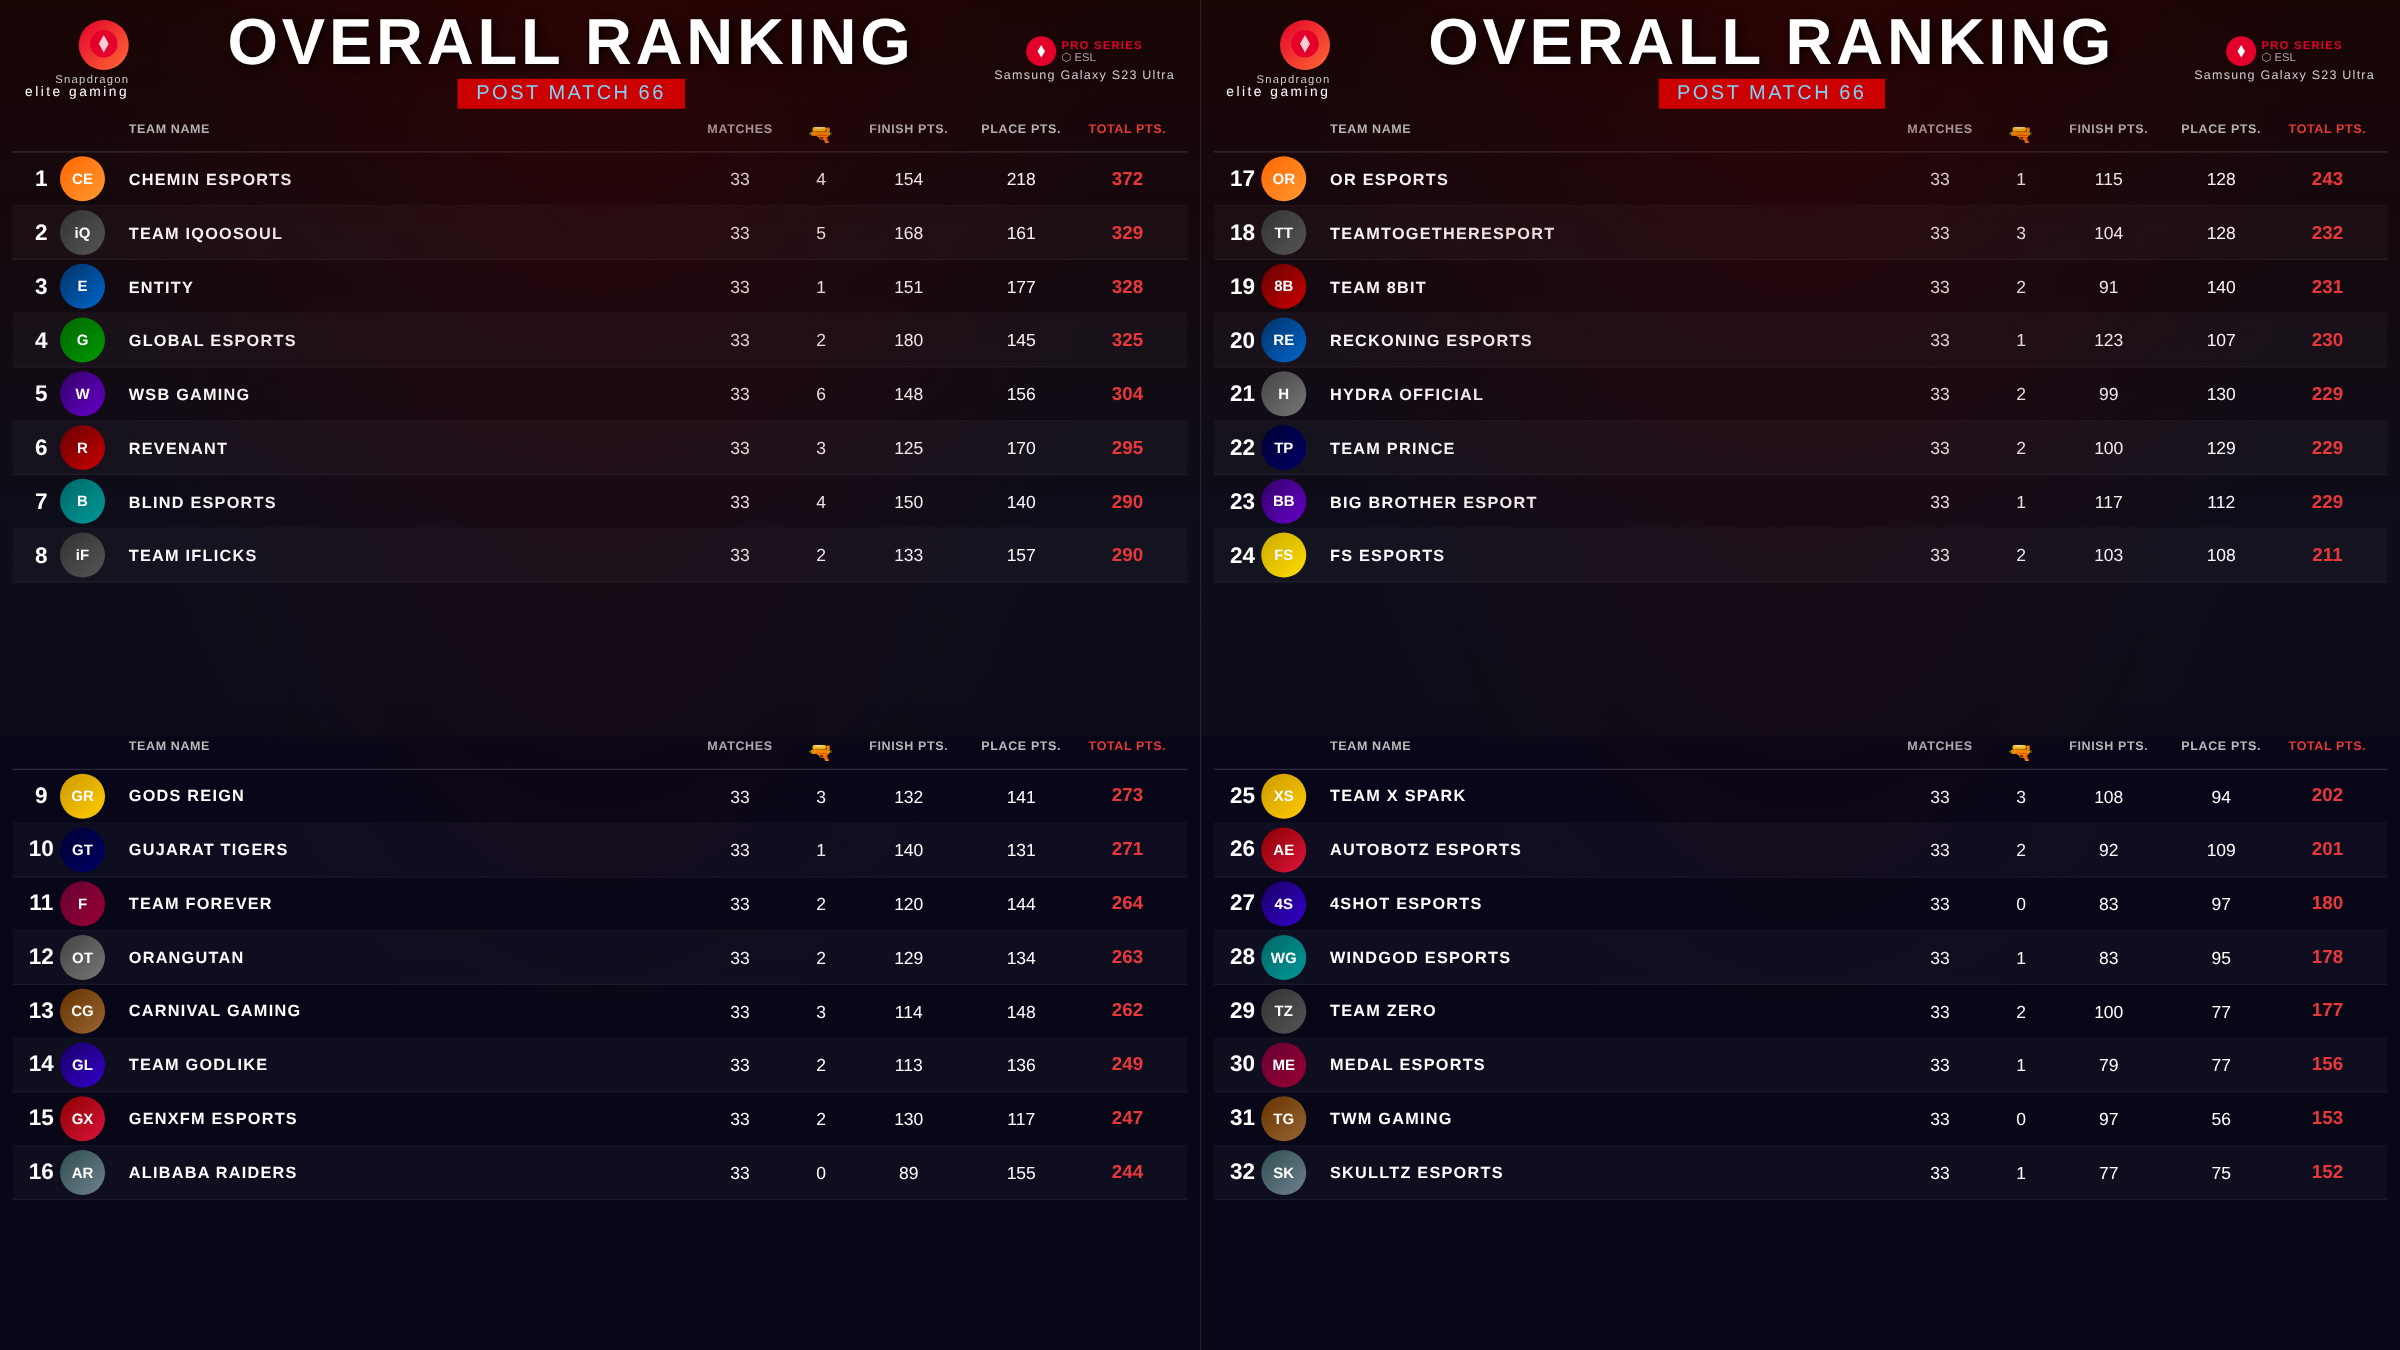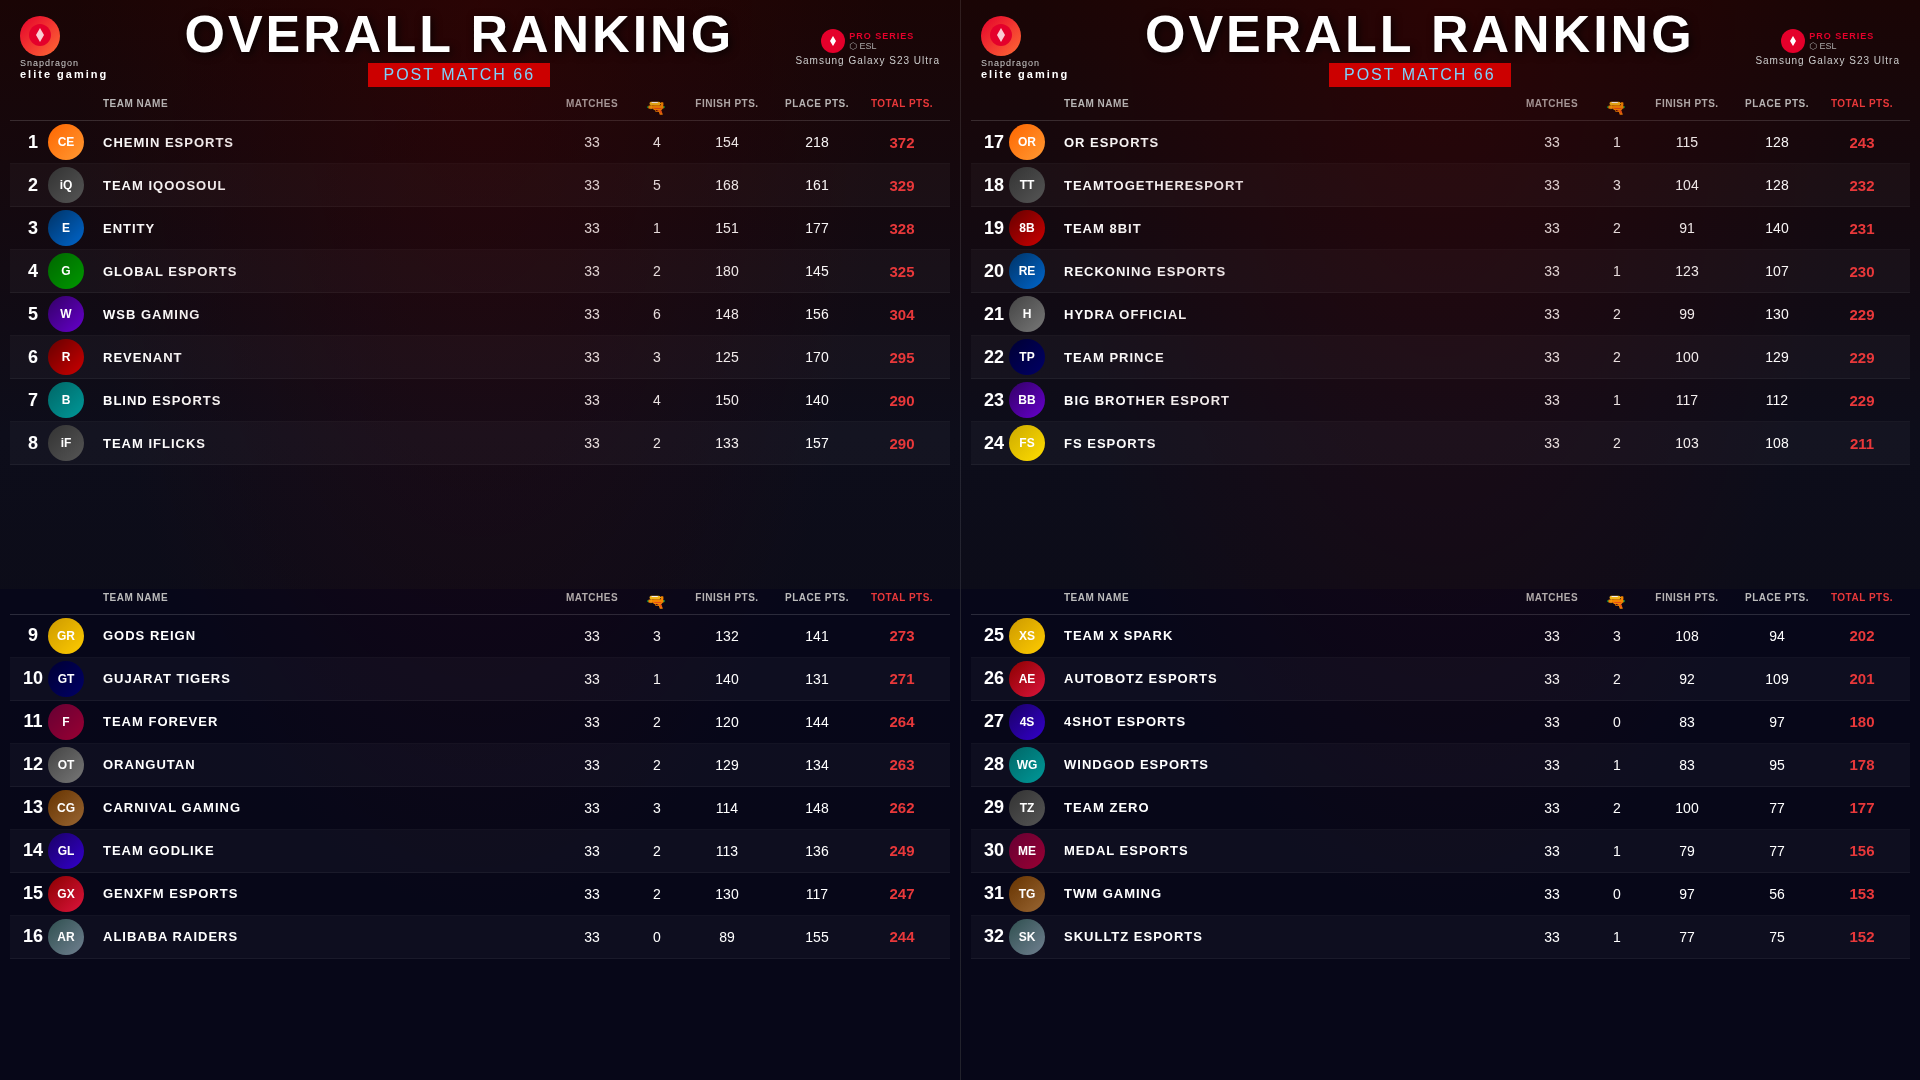--- a/index.html
+++ b/index.html
@@ -46,34 +46,34 @@
       display: flex;
       align-items: center;
       padding: 8px 20px;
       position: relative;
       z-index: 2;
     }
 
     .logo-area {
       display: flex;
       flex-direction: column;
-      align-items: flex-start;
+      align-items: flex-end;
       margin-right: 15px;
     }
 
     .logo-text-small {
       font-size: 9px;
       color: #ccc;
       letter-spacing: 1px;
     }
 
     .logo-elite {
       font-size: 11px;
       color: #fff;
-      font-weight: bold;
+      font-weight: normal;
       letter-spacing: 2px;
     }
 
     .snapdragon-icon {
       width: 40px;
       height: 40px;
       background: linear-gradient(135deg, #e4002b, #ff6b35);
       border-radius: 50%;
       display: flex;
       align-items: center;

